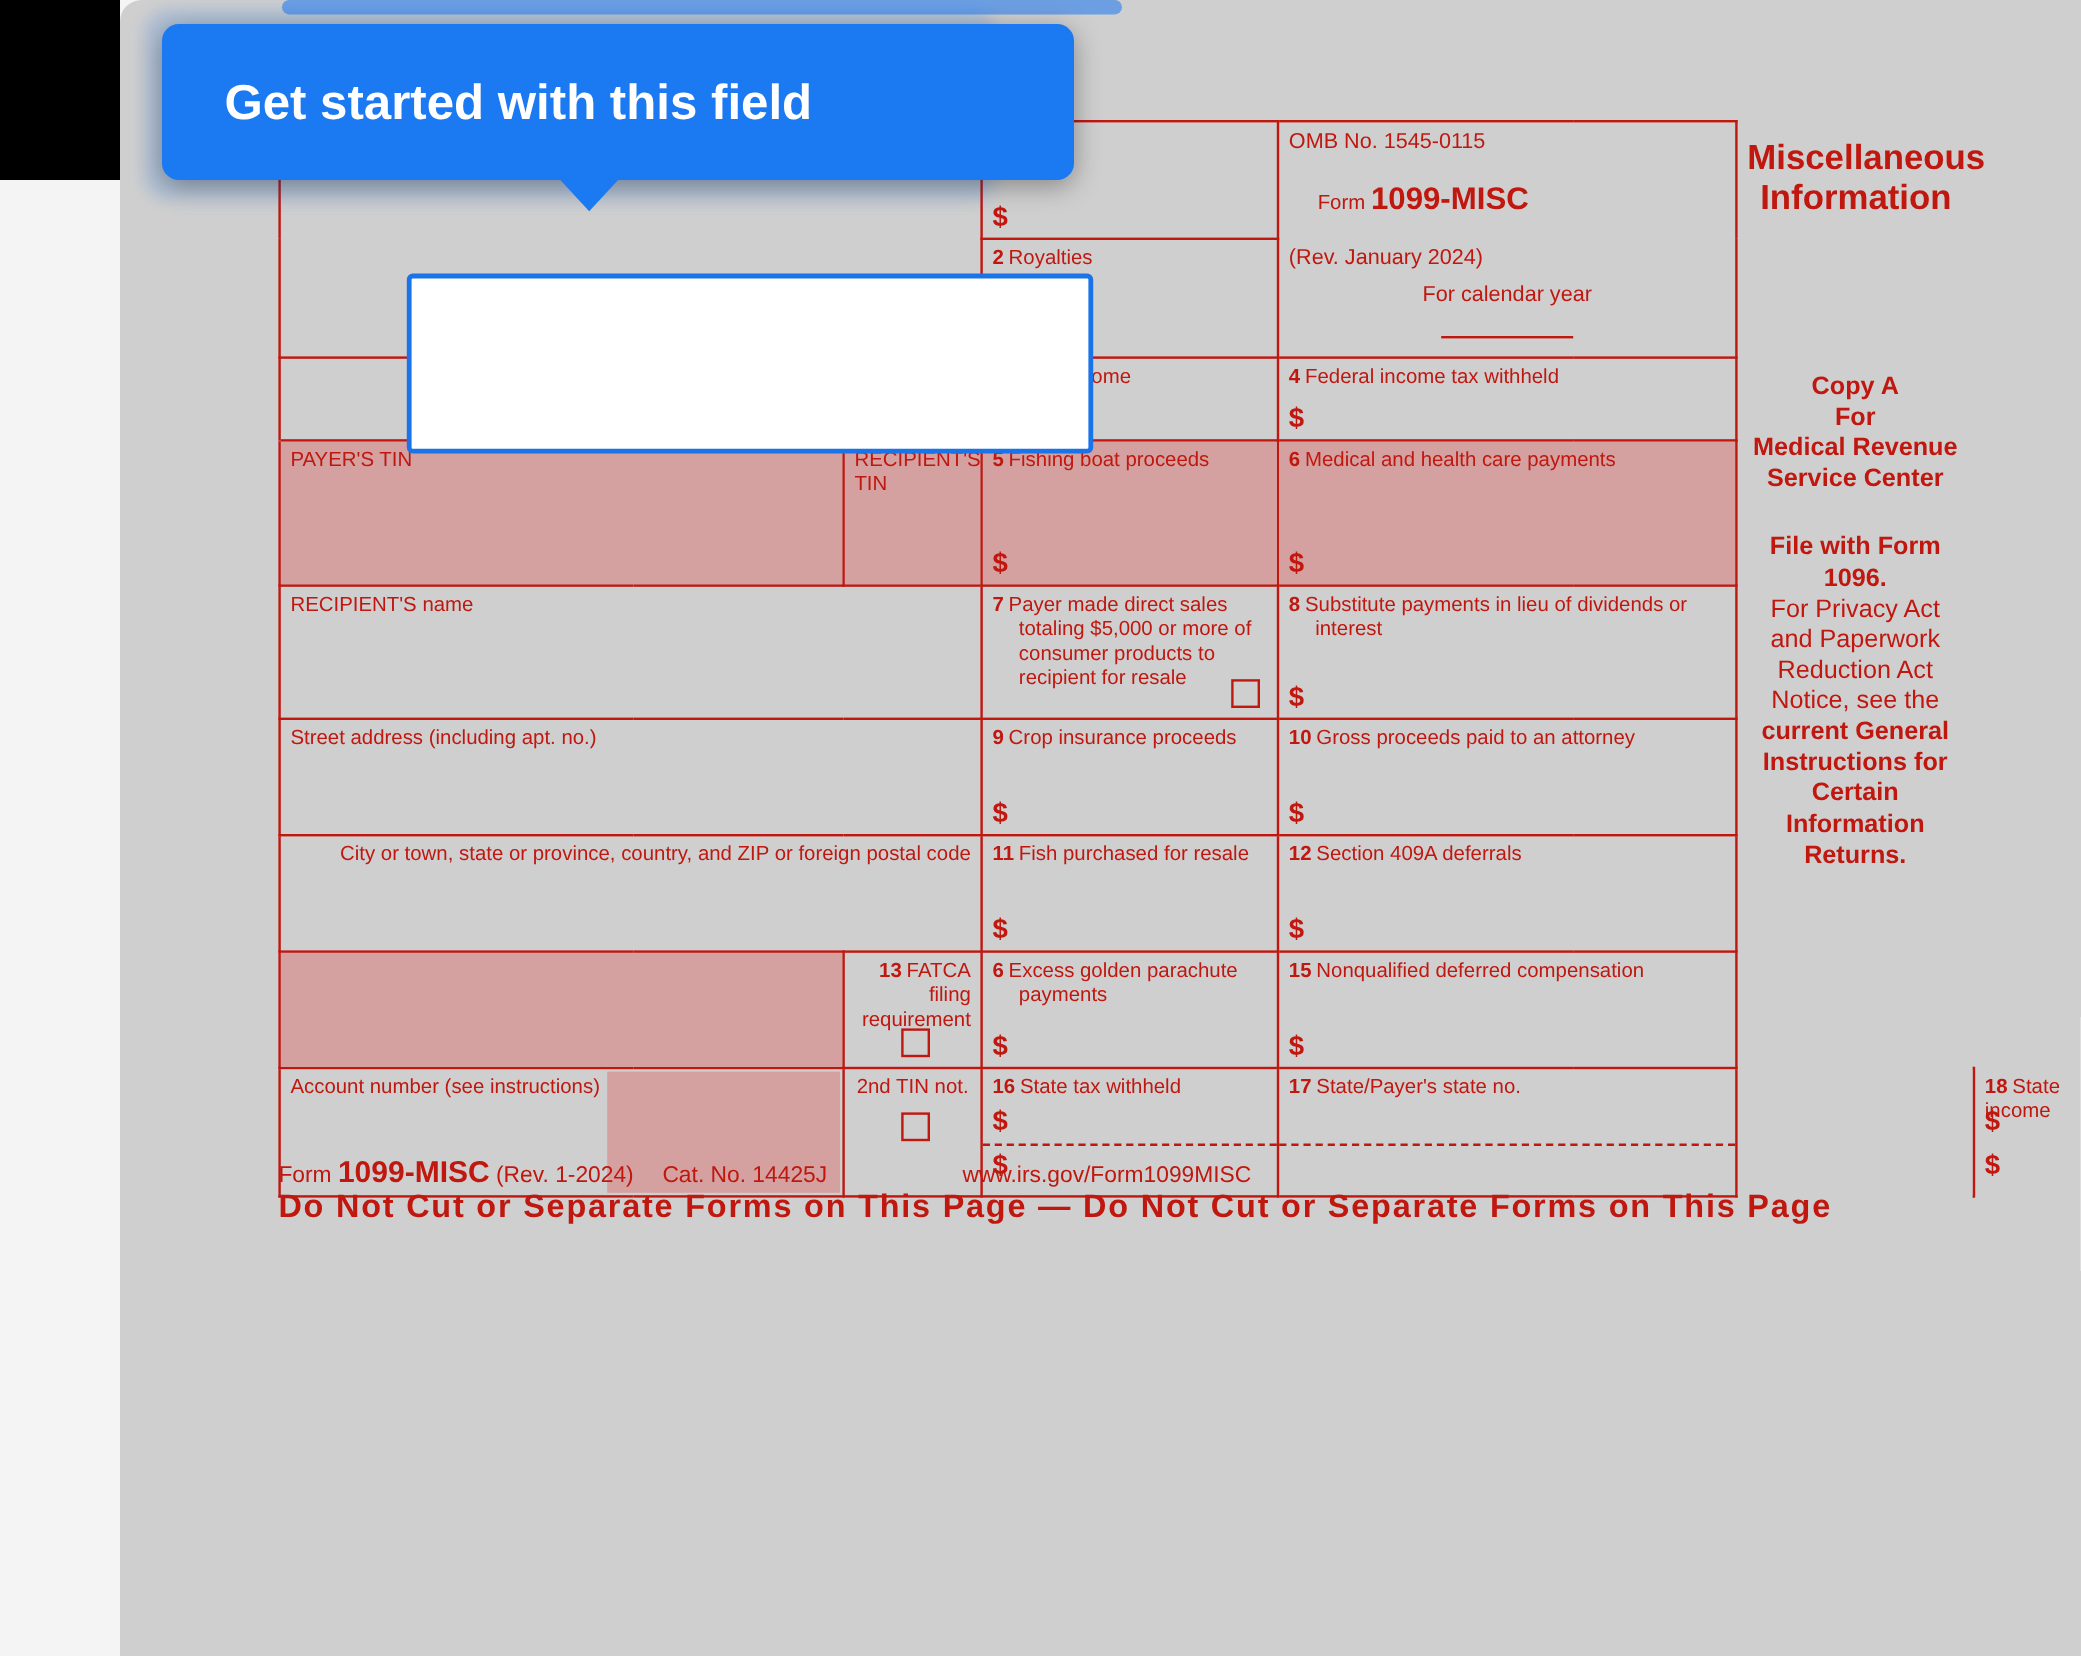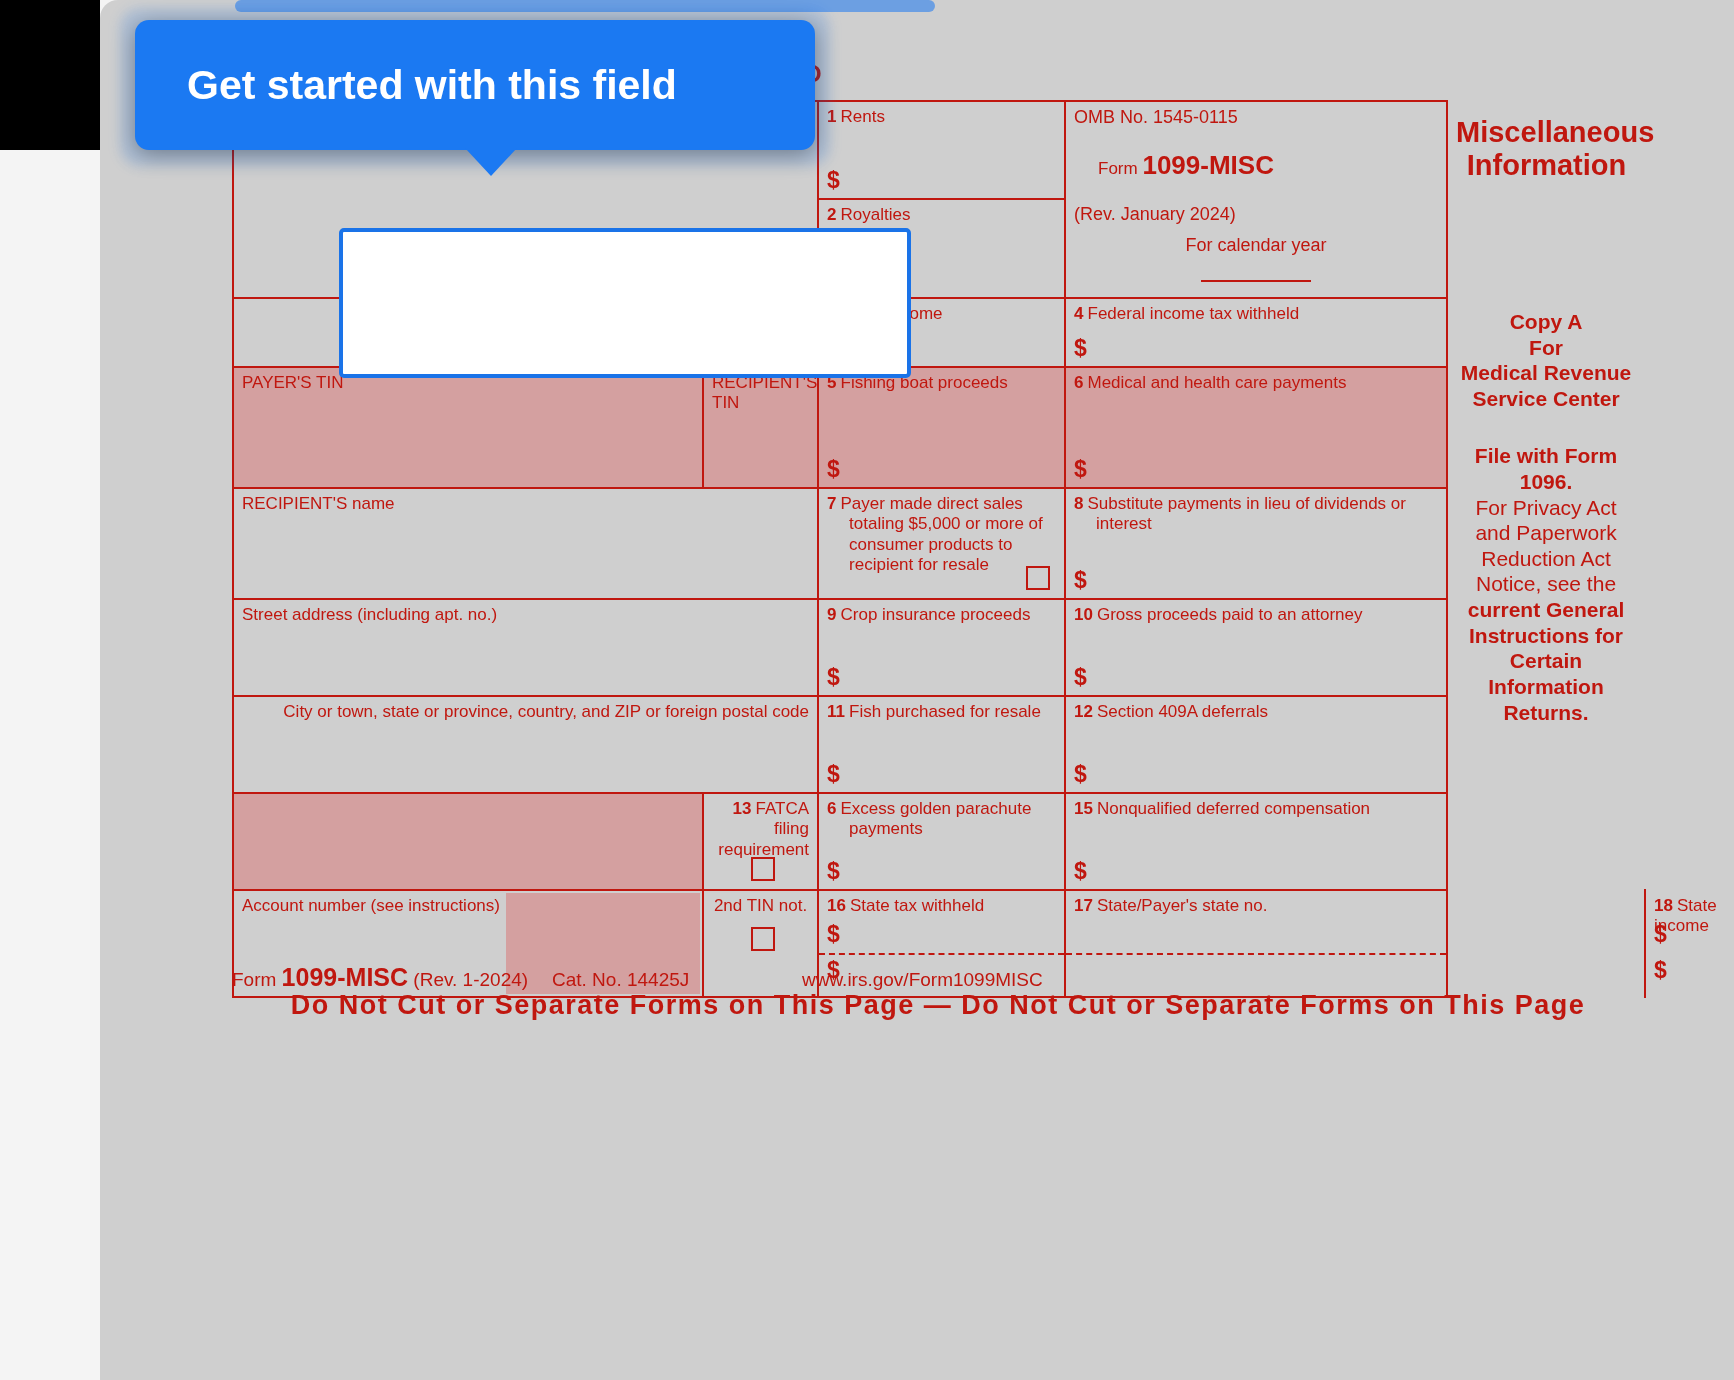--- a/index.html
+++ b/index.html
@@ -151,21 +151,21 @@
   .footer-main .f1 b { font-size: 25px; }
   .footer-main .f2 { width: 250px; }
   .footer-main .f3 { width: 330px; }
   .footer-main .f4 { flex: 1; text-align: right; }
 
   .donotcut {
     position: absolute;
     left: 0;
     top: 930px;
     width: 1412px;
-    text-align: center;
+    text-align: left;
     font-size: 27px;
     font-weight: bold;
     letter-spacing: 1.5px;
   }
 
   
   .dashed-sep {
     position: absolute;
     left: 0; right: 0;
     top: 50%;
@@ -182,21 +182,21 @@
     background: #ffffff;
     border: 4px solid #1a73e8;
     border-radius: 5px;
     box-sizing: border-box;
     z-index: 30;
   }
   .tooltip {
     position: absolute;
     left: 35px;
     top: 20px;
-    width: 680px;
+    width: 760px;
     height: 130px;
     background: #1b79f2;
     border-radius: 14px;
     box-shadow: 0 5px 22px rgba(0,0,0,0.35);
     z-index: 40;
     display: flex;
     align-items: center;
   }
   .tooltip-text {
     color: #ffffff;

